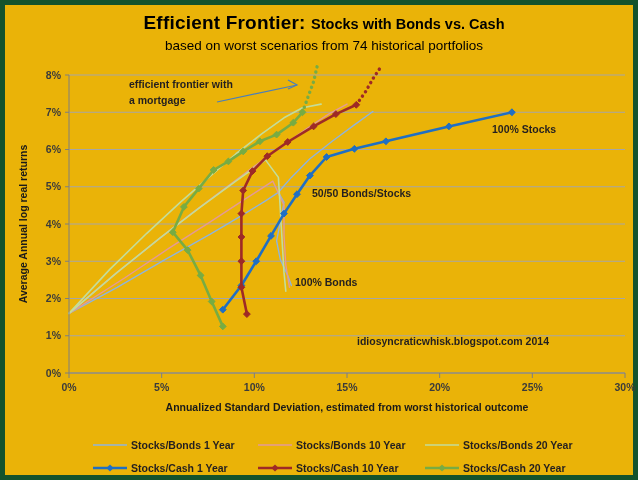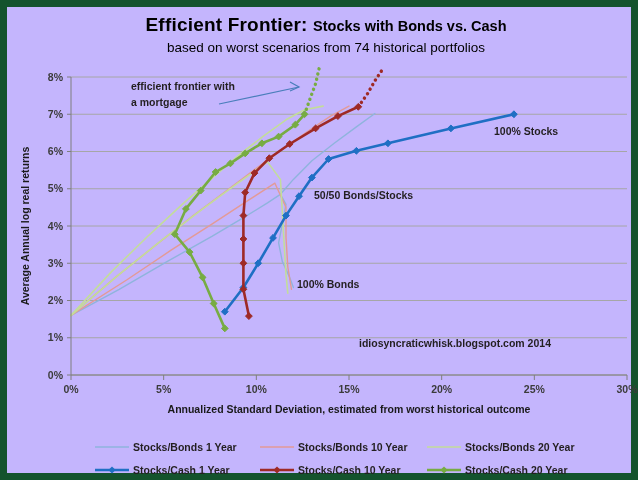--- a/index.html
+++ b/index.html
@@ -6,23 +6,23 @@
   body{
     width:638px;height:480px;
     background:#ffffff;
     font-family:"Liberation Sans", sans-serif;
     color:#1a1a1a;
     overflow:hidden;
     position:relative;
   }
   #frame{
     position:absolute;inset:0;
-    border:7px solid #14532d;
+    border:5px solid #14532d;
     box-sizing:border-box;
-    background:#c4b5fd;
+    background:#eab308;
   }
   #chart-root{position:absolute;inset:0;}
   svg{display:block;}
   .ttl-main{font-size:19px;font-weight:bold;letter-spacing:0.2px;}
   .ttl-sub-bold{font-size:14.5px;font-weight:bold;}
   .ttl-sub{font-size:13.5px;font-weight:normal;}
   .tick{font-size:10.5px;font-weight:bold;fill:#3b3b3b;}
   .axlabel{font-size:10.5px;font-weight:bold;fill:#1a1a1a;}
   .annot{font-size:10.5px;font-weight:bold;fill:#231f20;}
   .credit{font-size:10.5px;font-weight:bold;fill:#231f20;}

